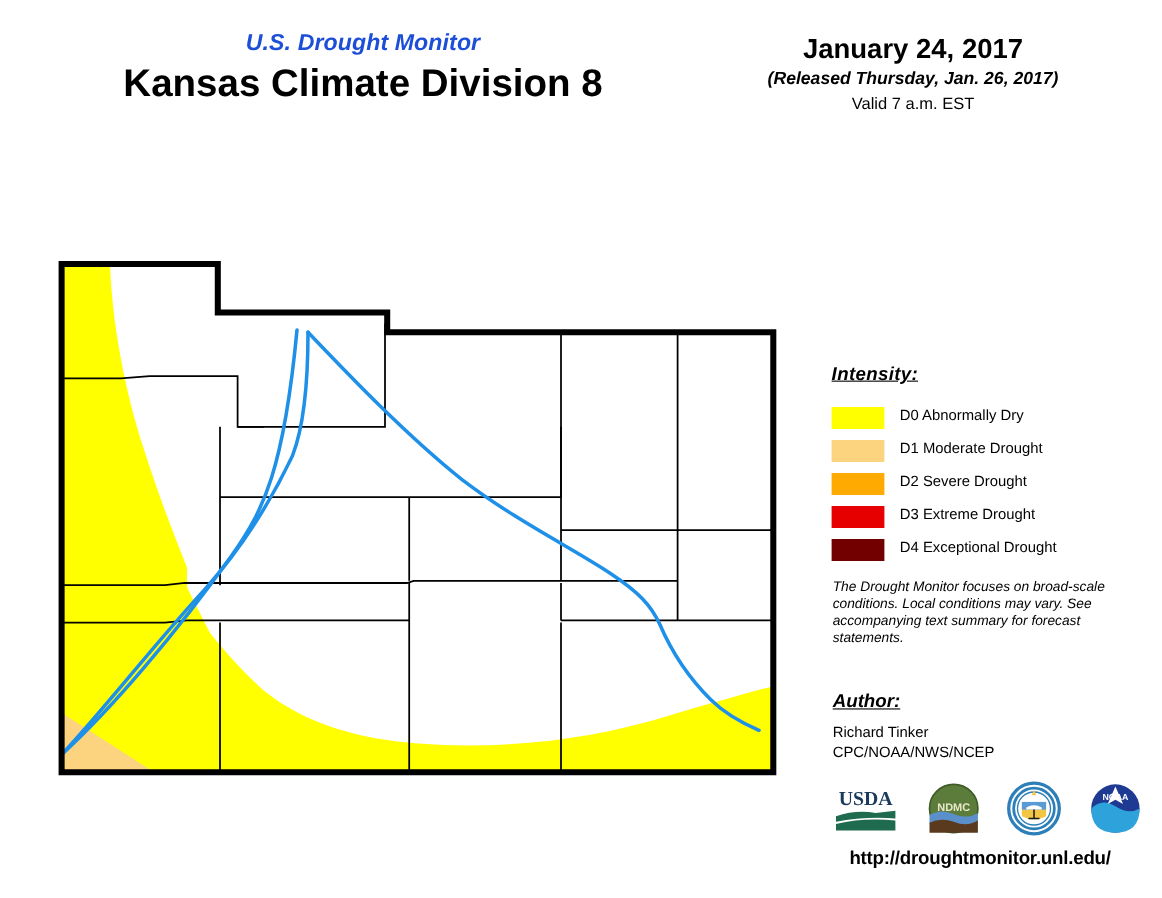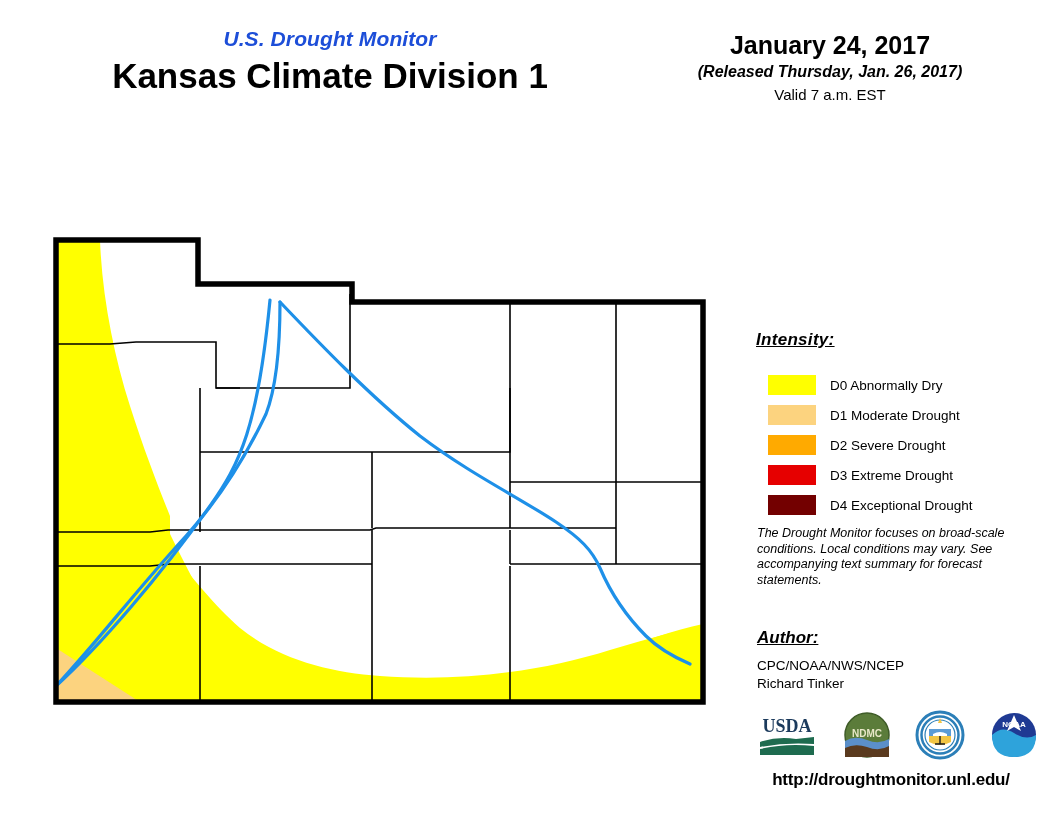--- a/index.html
+++ b/index.html
@@ -88,23 +88,21 @@
     font-size: 17px;
     font-weight: bold;
     font-style: italic;
     text-decoration: underline;
     color: #000;
     margin-bottom: 20px;
     letter-spacing: 0.3px;
   }
   .legend-row {
     display: flex;
-    align-items: center;
     height: 30px;
-    margin-left: 12px;
   }
   .legend-swatch {
     width: 48px;
     height: 20px;
     flex: 0 0 auto;
   }
   .legend-label {
     margin-left: 14px;
     font-size: 13.5px;
     color: #000;
@@ -168,21 +166,21 @@
     font-weight: bold;
     color: #000000;
     letter-spacing: -0.2px;
   }
 </style>
 </head>
 <body>
 
 <div id="header-left">
   <div id="dm-series-title">U.S. Drought Monitor</div>
-  <div id="region-title">Kansas Climate Division 1</div>
+  <div id="region-title">Kansas Climate Division 8</div>
 </div>
 
 <div id="header-right">
   <div id="valid-date">January 24, 2017</div>
   <div id="released-date">(Released Thursday, Jan. 26, 2017)</div>
   <div id="valid-time">Valid 7 a.m. EST</div>
 </div>
 
 <div id="map-panel">
 <svg id="map-svg" width="676" height="476" viewBox="0 0 676 476" xmlns="http://www.w3.org/2000/svg">
@@ -320,22 +318,22 @@
   <div class="legend-row">
     <span class="legend-swatch" style="background:#730000"></span>
     <span class="legend-label">D4 Exceptional Drought</span>
   </div>
 </div>
 
 <div id="disclaimer">The Drought Monitor focuses on broad-scale conditions. Local conditions may vary. See accompanying text summary for forecast statements.</div>
 
 <div id="author-panel">
   <div id="author-heading">Author:</div>
+  <div class="author-line">Richard Tinker</div>
   <div class="author-line">CPC/NOAA/NWS/NCEP</div>
-  <div class="author-line">Richard Tinker</div>
 </div>
 
 <div id="logo-row">
 
   <svg class="logo" width="62" height="46" viewBox="0 0 62 46">
     <text x="31" y="20" text-anchor="middle" font-family="Liberation Serif, serif" font-size="18" font-weight="bold" fill="#1B3A5C">USDA</text>
     <path d="M4,30 Q22,24 40,27 L58,25 L58,32 Q30,30 4,35 Z" fill="#1E6B4F"></path>
     <path d="M4,37 Q30,31 58,34 L58,43 L4,43 Z" fill="#1E6B4F"></path>
   </svg>
 

